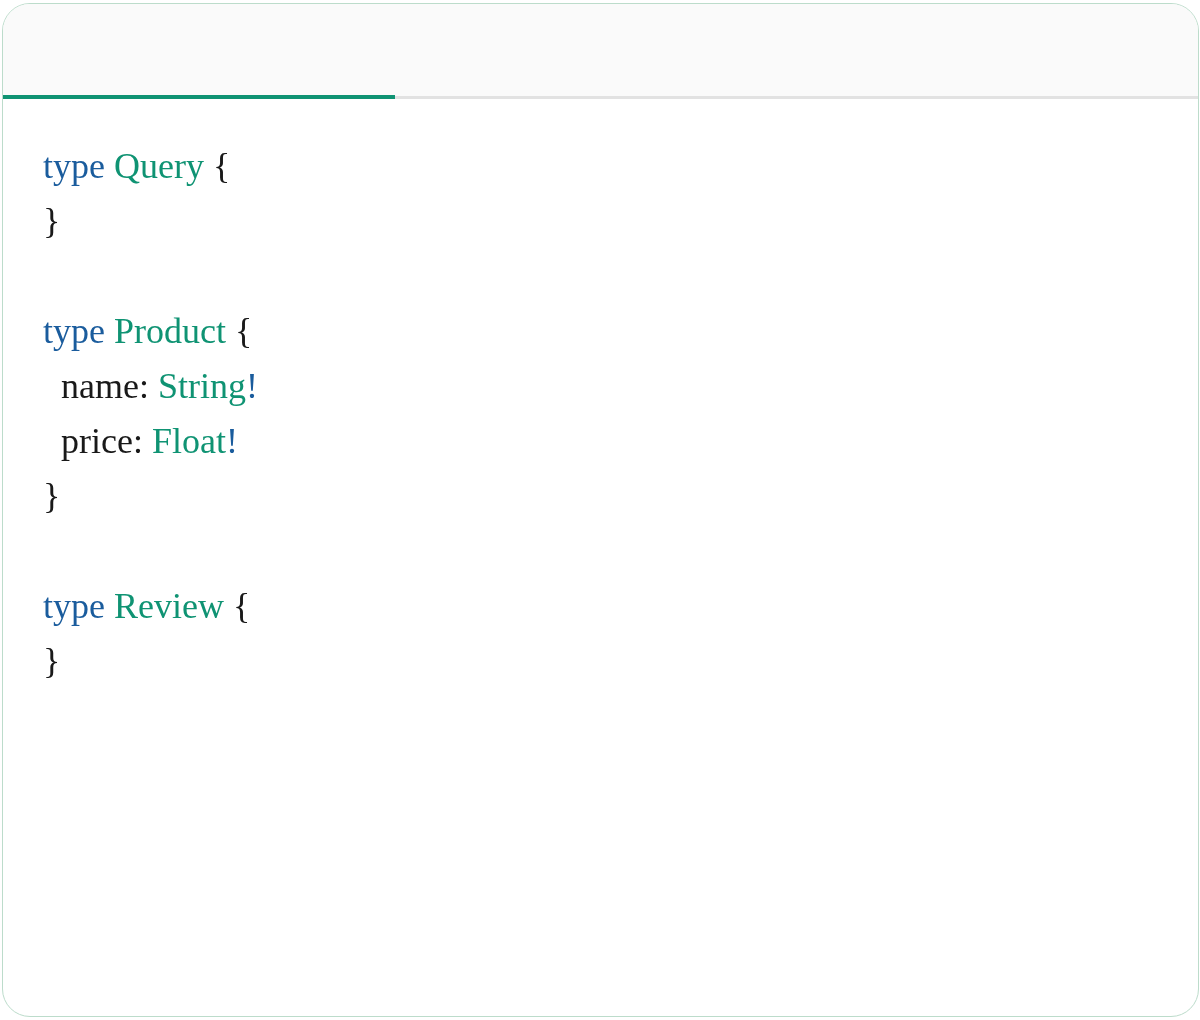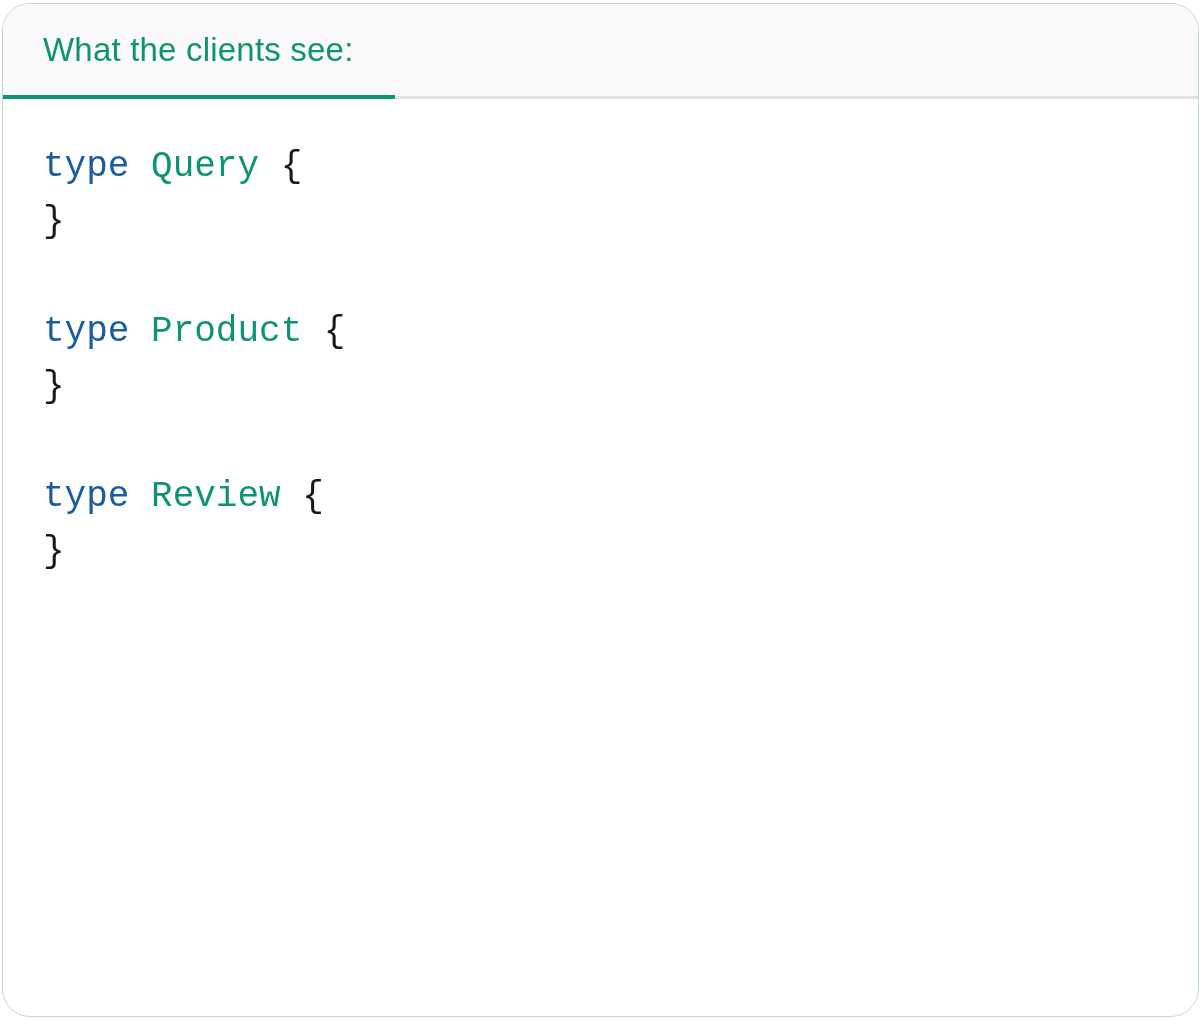--- a/index.html
+++ b/index.html
@@ -51,47 +51,46 @@
     position:absolute;
     left:0;
     bottom:-3px;
     width:392px;
     height:4px;
     background:var(--accent);
   }
   .code-area{
     flex:1;
     padding:40px 40px 0 40px;
-    font-family:Liberation Mono, monospace;
+    font-family:Liberation Serif, serif;
     font-size:36px;
     line-height:55px;
     color:var(--code-text);
   }
   .code-line{
     white-space:pre;
     height:55px;
   }
   .tok-keyword{color:var(--keyword);}
   .tok-typename{color:var(--accent);}
   .tok-bang{color:var(--keyword);}
   .tok-plain{color:var(--code-text);}
 </style>
 </head>
 <body>
 
 <div class="card">
   <div class="tab-bar">
-    <div class="tab">
-      <span class="tab-label">What the clients see:</span>
-    </div>
     <div class="active-indicator"></div>
   </div>
   <div class="code-area">
       <div class="code-line"><span class="tok-keyword">type</span><span class="tok-plain"> </span><span class="tok-typename">Query</span><span class="tok-plain"> {</span></div>
       <div class="code-line"><span class="tok-plain">}</span></div>
       <div class="code-line"> </div>
       <div class="code-line"><span class="tok-keyword">type</span><span class="tok-plain"> </span><span class="tok-typename">Product</span><span class="tok-plain"> {</span></div>
+      <div class="code-line"><span class="tok-plain">  name: </span><span class="tok-typename">String</span><span class="tok-bang">!</span></div>
+      <div class="code-line"><span class="tok-plain">  price: </span><span class="tok-typename">Float</span><span class="tok-bang">!</span></div>
       <div class="code-line"><span class="tok-plain">}</span></div>
       <div class="code-line"> </div>
       <div class="code-line"><span class="tok-keyword">type</span><span class="tok-plain"> </span><span class="tok-typename">Review</span><span class="tok-plain"> {</span></div>
       <div class="code-line"><span class="tok-plain">}</span></div>
     </div>
 </div>
 
 </body></html>

